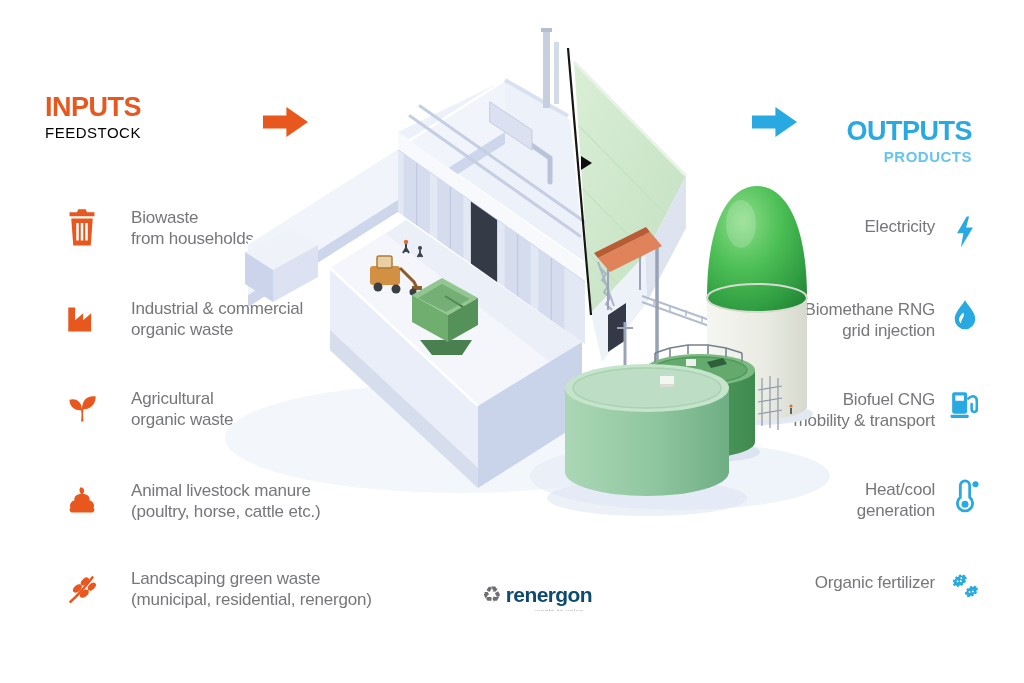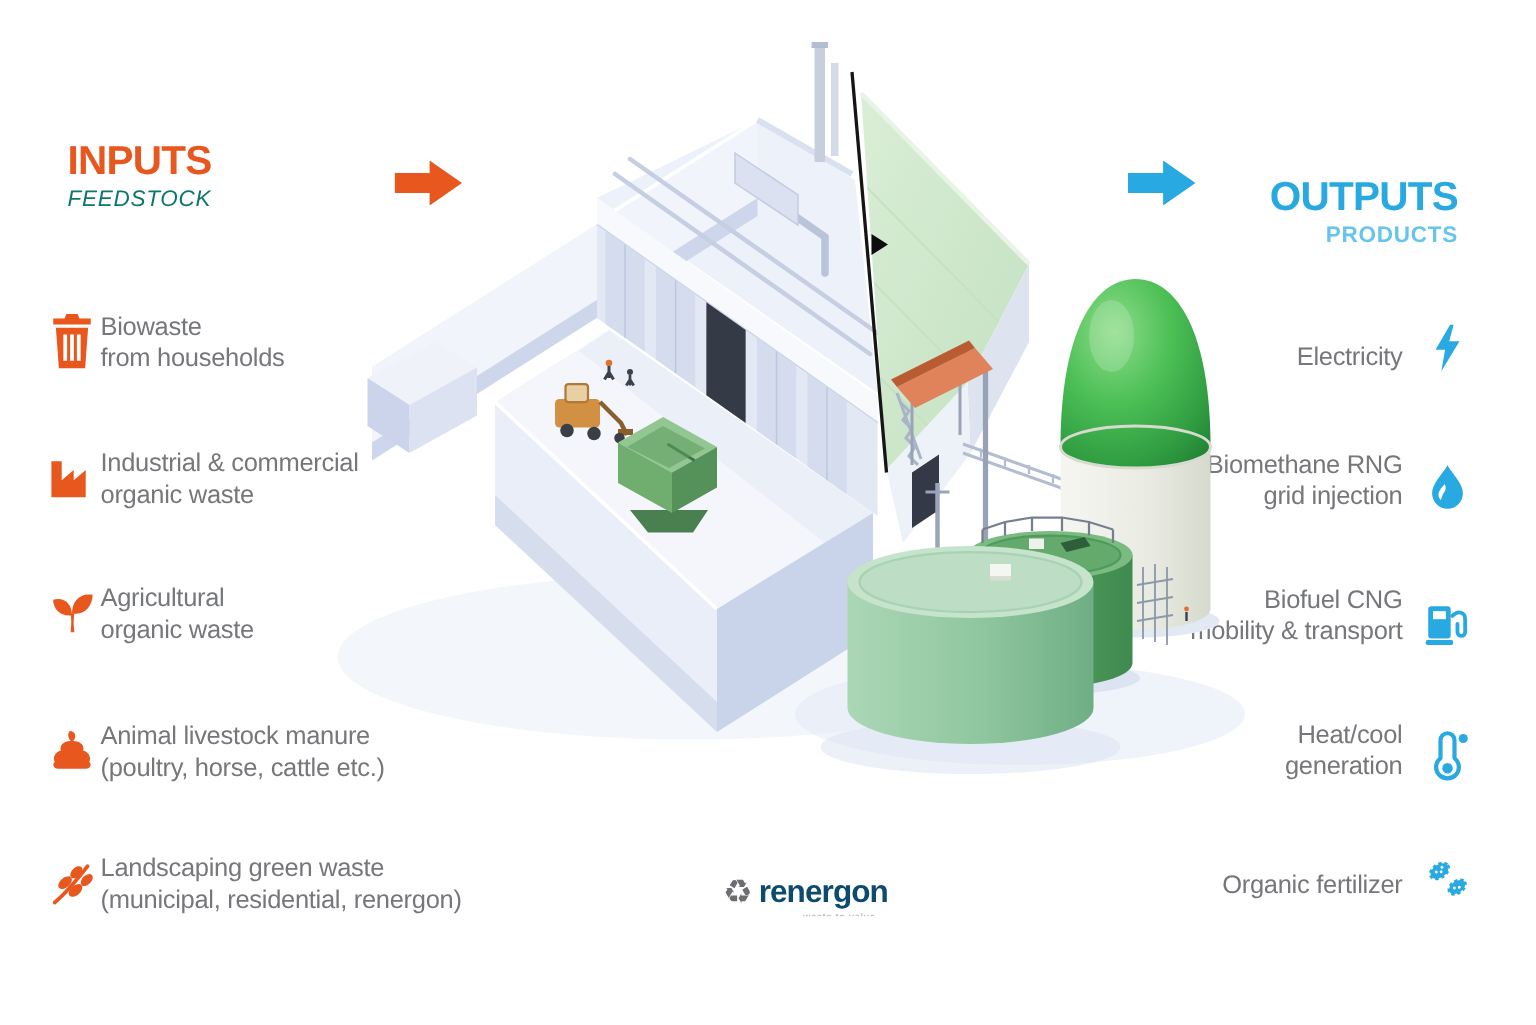--- a/index.html
+++ b/index.html
@@ -6,30 +6,30 @@
   .stage{position:relative;width:1024px;height:611px;margin:0 auto;background:#ffffff;
          font-family:"Liberation Sans",sans-serif;overflow:hidden;}
   
   .head{position:absolute;}
   .head.inputs{left:45px;top:94px;text-align:left;}
   .head.outputs{right:52px;top:94px;text-align:right;margin-top:24px;}
   .head .title{font-size:27px;font-weight:bold;letter-spacing:-0.5px;line-height:1;}
   .head.inputs .title{color:#E8571D;}
   .head.outputs .title{color:#29A9E1;}
   .head .subtitle{font-size:15px;letter-spacing:.5px;margin-top:4px;line-height:1;}
-  .head.inputs .subtitle{color:#0f766e;font-style:italic;}
+  .head.inputs .subtitle{color:#000000;}
   .head.outputs .subtitle{color:#67C5EC;font-weight:bold;}
   
   .flow-arrow{position:absolute;width:45px;height:30px;
     clip-path:polygon(0 28%,52% 28%,52% 0,100% 50%,52% 100%,52% 72%,0 72%);}
   .flow-arrow.orange{left:263px;top:107px;background:#E8571D;}
   .flow-arrow.blue{left:752px;top:107px;background:#29A9E1;}
   
-  .in-item{position:absolute;left:30px;display:flex;align-items:center;gap:1px;color:#E8571D;}
-  .out-item{position:absolute;right:42px;display:flex;align-items:flex-end;gap:13px;color:#29A9E1;}
+  .in-item{position:absolute;left:64px;display:flex;align-items:center;gap:31px;color:#E8571D;}
+  .out-item{position:absolute;right:42px;display:flex;align-items:flex-start;gap:13px;color:#29A9E1;}
   .item-text{font-size:17px;line-height:21px;color:#76777B;letter-spacing:-0.2px;}
   .out-item .item-text{text-align:right;}
   .item-icon{display:flex;align-items:center;justify-content:center;width:36px;}
   .out-item .item-icon{width:34px;}
   .item-icon svg{display:block;}
   
   .logo{position:absolute;left:482px;top:583px;width:110px;display:flex;flex-direction:column;align-items:center;}
   .logo-row{display:flex;align-items:center;gap:4px;}
   .logo-mark{font-size:22px;line-height:1;color:#6D6E71;}
   .logo-name{font-size:21px;font-weight:bold;color:#0c4a6e;letter-spacing:-0.6px;}

